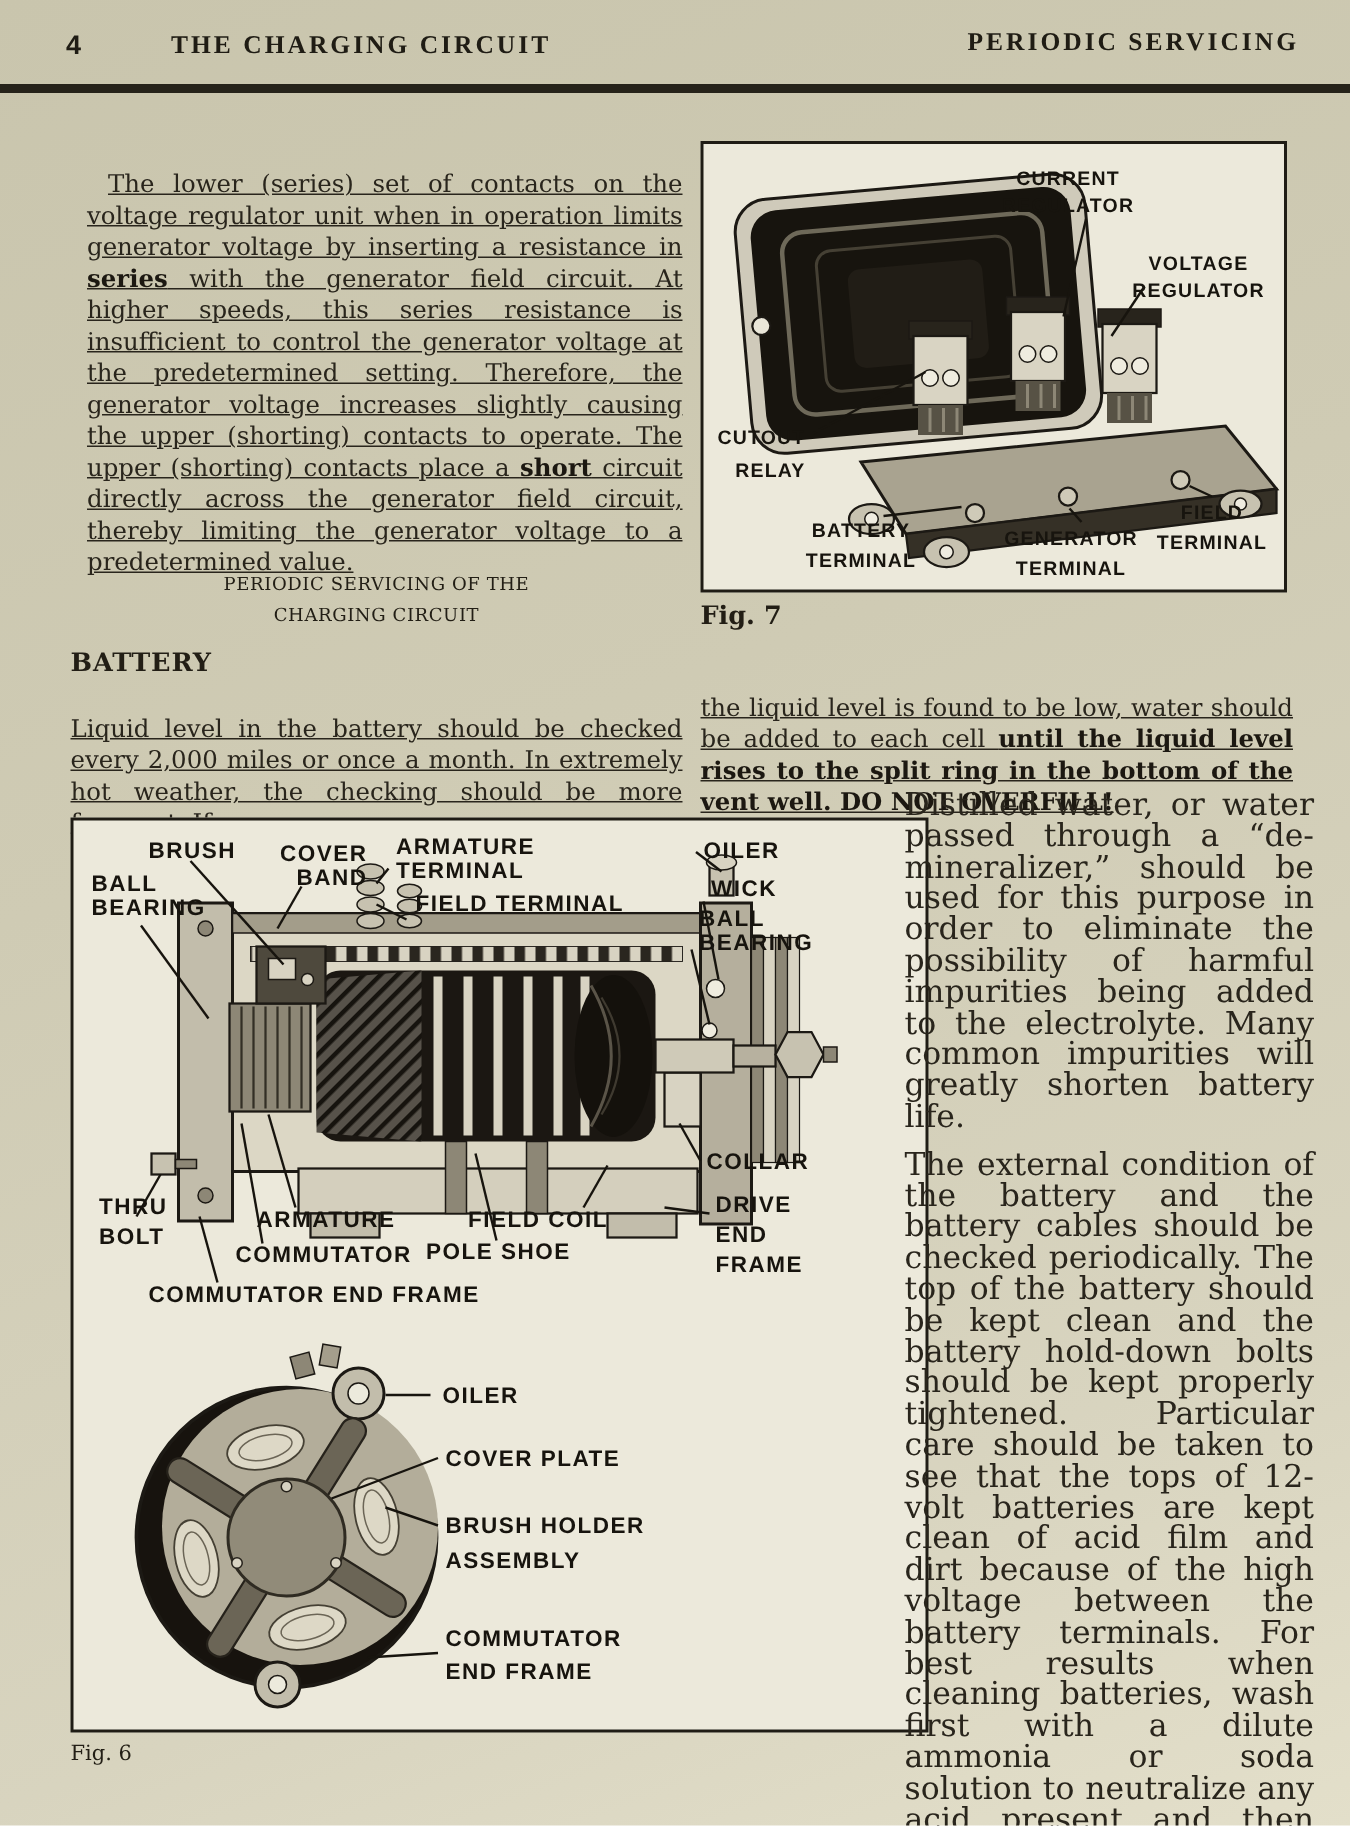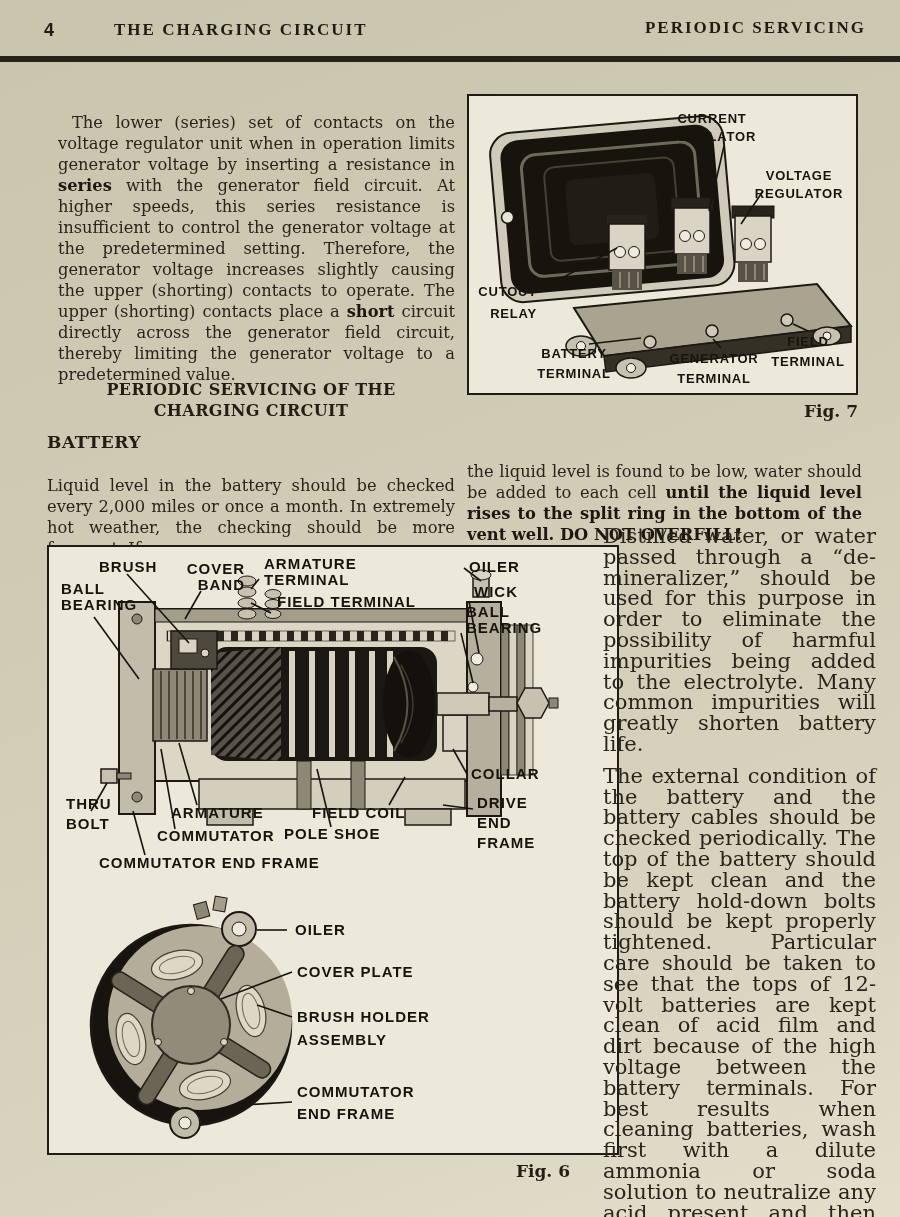--- a/index.html
+++ b/index.html
@@ -9,34 +9,34 @@
     font-family:"DejaVu Serif", serif;color:#262219;
   }
   .hdr-num{position:absolute;left:44px;top:20px;font-family:"Liberation Sans",sans-serif;
     font-weight:bold;font-size:18px;letter-spacing:1px;color:#1f1c14;}
   .hdr-left{position:absolute;left:114px;top:20px;font-family:Liberation Serif, serif;
     font-weight:bold;font-size:17px;letter-spacing:2px;color:#1f1c14;}
   .hdr-right{position:absolute;right:34px;top:18px;font-family:Liberation Serif, serif;
     font-weight:bold;font-size:17px;letter-spacing:2px;color:#1f1c14;}
   .rule{position:absolute;left:0;top:56px;width:900px;height:6px;background:#26231a;}
   .body-par{position:absolute;text-align:justify;font-size:16.3px;line-height:21px;
-    color:#29251c;}
+    color:#29251c;text-decoration:underline;}
   .p1{left:58px;top:96px;width:397px;text-indent:14px;}
   .sec-head{position:absolute;left:47px;top:379px;width:408px;text-align:center;
-    font-weight:bold;font-size:16px;line-height:21px;letter-spacing:0.4px;color:#221e15;}
+    font-weight:normal;font-size:12px;line-height:21px;letter-spacing:0.4px;color:#221e15;}
   .sub-head{position:absolute;left:47px;top:432px;font-weight:bold;font-size:17px;
     letter-spacing:0.6px;color:#221e15;}
   .p2{left:47px;top:459px;width:408px;}
   .figbox{position:absolute;background:#ece9db;border:2px solid #1f1c15;box-sizing:border-box;padding-left:39px;}
   .fig7{left:467px;top:94px;width:391px;height:301px;}
   .fig6{left:47px;top:545px;width:572px;height:610px;}
-  .fig7-cap{position:absolute;left:467px;top:401px;width:391px;text-align:right;
+  .fig7-cap{position:absolute;left:467px;top:401px;width:391px;text-align:left;
     font-weight:bold;font-size:17px;color:#221e15;}
-  .fig6-cap{position:absolute;left:47px;top:1161px;width:523px;text-align:right;
-    font-weight:bold;font-size:17px;color:#221e15;}
+  .fig6-cap{position:absolute;left:47px;top:1161px;width:523px;text-align:left;
+    font-weight:normal;font-size:14px;color:#221e15;}
   .rt-par{left:467px;top:433px;width:395px;margin-top:28px;}
   .rcol{position:absolute;left:603px;top:526px;width:273px;}
   .rcol p{margin:0 0 11px 0;text-align:justify;font-size:21px;line-height:20.8px;color:#29251c;}
   .figbox svg{position:absolute;left:0;top:0;}
   .lbl{font-family:"Liberation Sans",sans-serif;font-weight:bold;fill:#17140e;}
   .lbl7{font-size:13px;letter-spacing:0.8px;}
   .lbl6{font-size:15px;letter-spacing:1px;}
   .ldr{stroke:#17140e;stroke-width:1.6;fill:none;}
   b{color:#1c1811;}
 </style>

